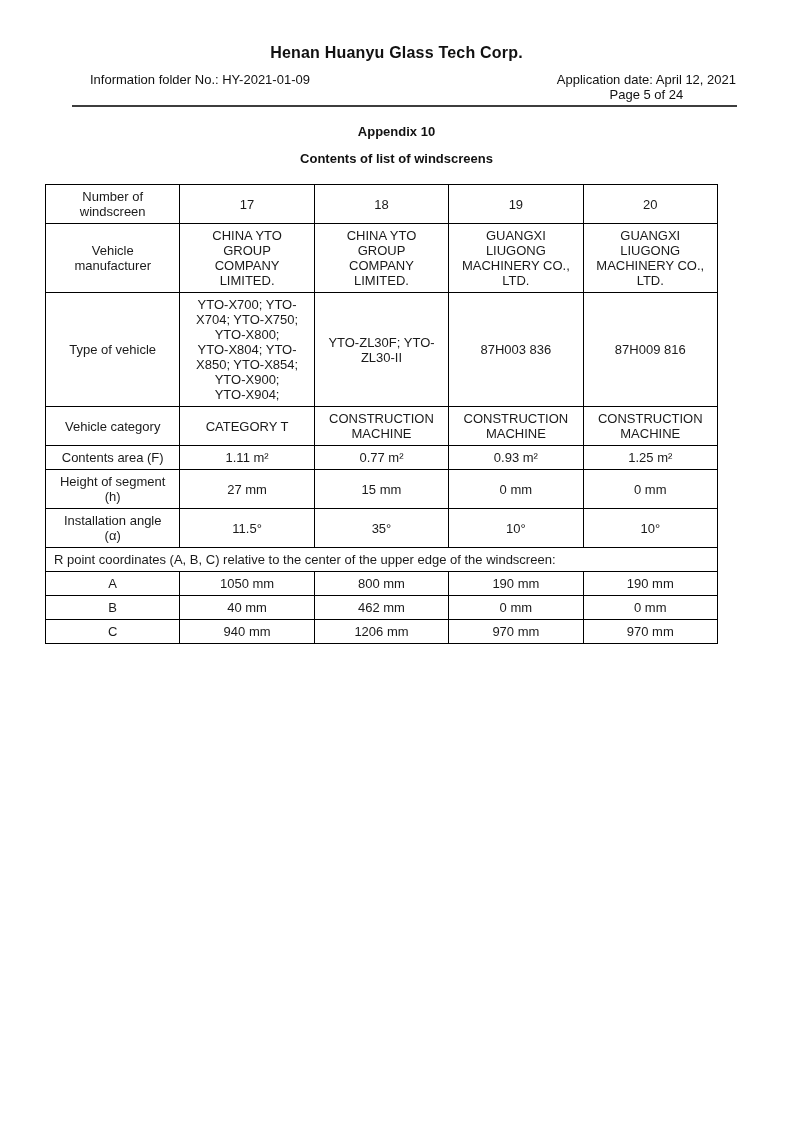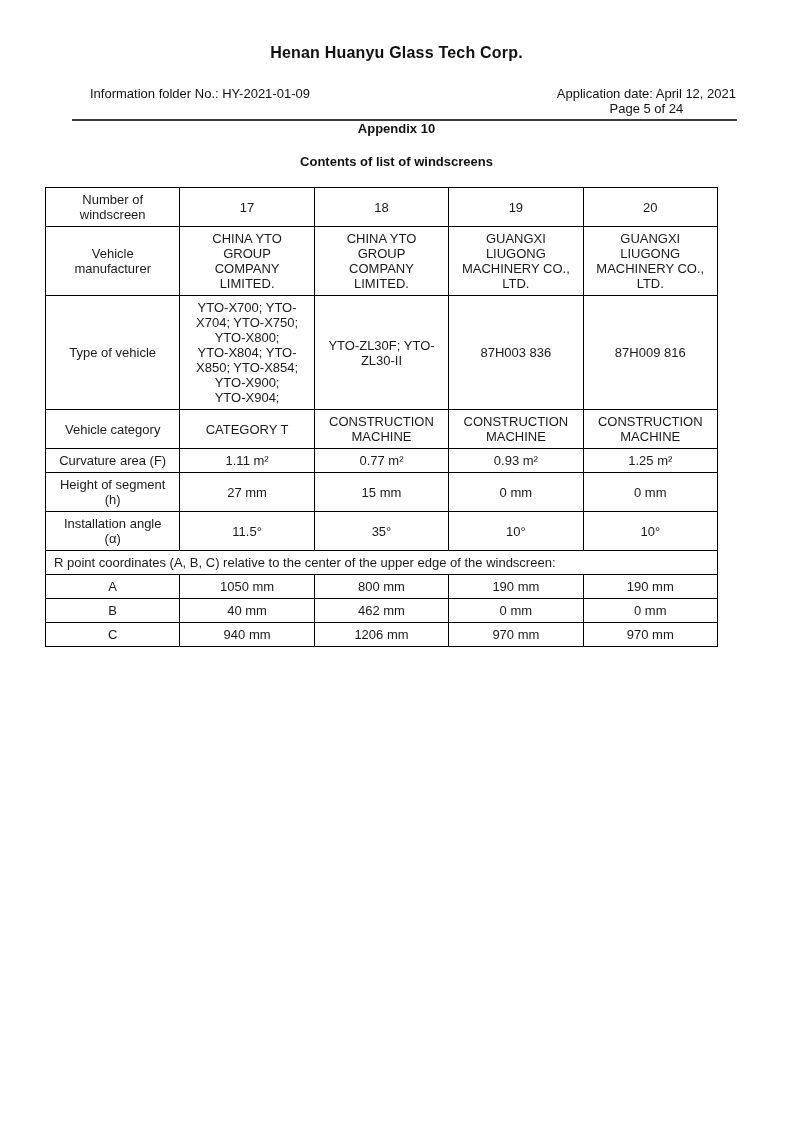--- a/index.html
+++ b/index.html
@@ -23,39 +23,40 @@
     padding-top: 44px;
     text-align: center;
     font-size: 16px;
     font-weight: bold;
     letter-spacing: 0.2px;
   }
   .info-row {
     display: flex;
     justify-content: space-between;
     align-items: flex-start;
-    margin: 24px 57px 0 90px;
+    margin: 10px 57px 0 90px;
     font-size: 13px;
     line-height: 15px;
   }
   .info-right {
     text-align: center;
   }
   .rule {
     height: 2px;
     background: #3d3d3d;
     margin: 3px 56px 0 72px;
   }
   .appendix-title {
+    margin-top: 17px;
     text-align: center;
     font-size: 13px;
     font-weight: bold;
   }
   .doc-subtitle {
-    margin-top: 18px;
+    margin-top: 12px;
     text-align: center;
     font-size: 13px;
     font-weight: bold;
   }
   table.ws-table {
     border-collapse: collapse;
     table-layout: fixed;
     width: 672px;
     margin: 18px 0 0 45px;
   }
@@ -150,21 +151,21 @@
         <td>Vehicle category</td>
         <td>CATEGORY T</td>
         <td>CONSTRUCTION
 MACHINE</td>
         <td>CONSTRUCTION
 MACHINE</td>
         <td>CONSTRUCTION
 MACHINE</td>
       </tr>
       <tr>
-        <td>Curvature area (F)</td>
+        <td>Contents area (F)</td>
         <td>1.11 m²</td>
         <td>0.77 m²</td>
         <td>0.93 m²</td>
         <td>1.25 m²</td>
       </tr>
       <tr>
         <td>Height of segment
 (h)</td>
         <td>27 mm</td>
         <td>15 mm</td>

